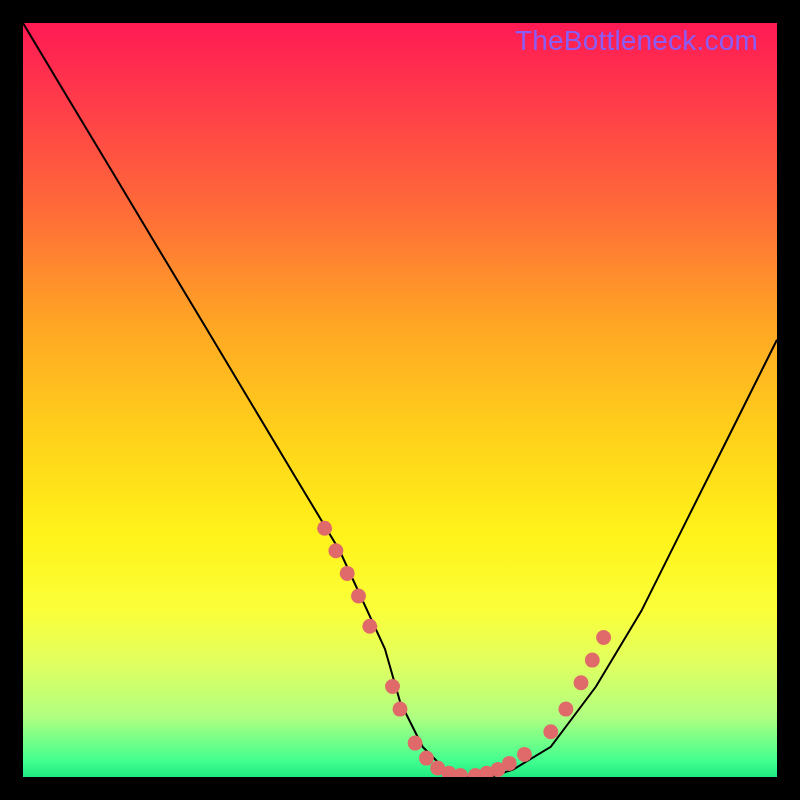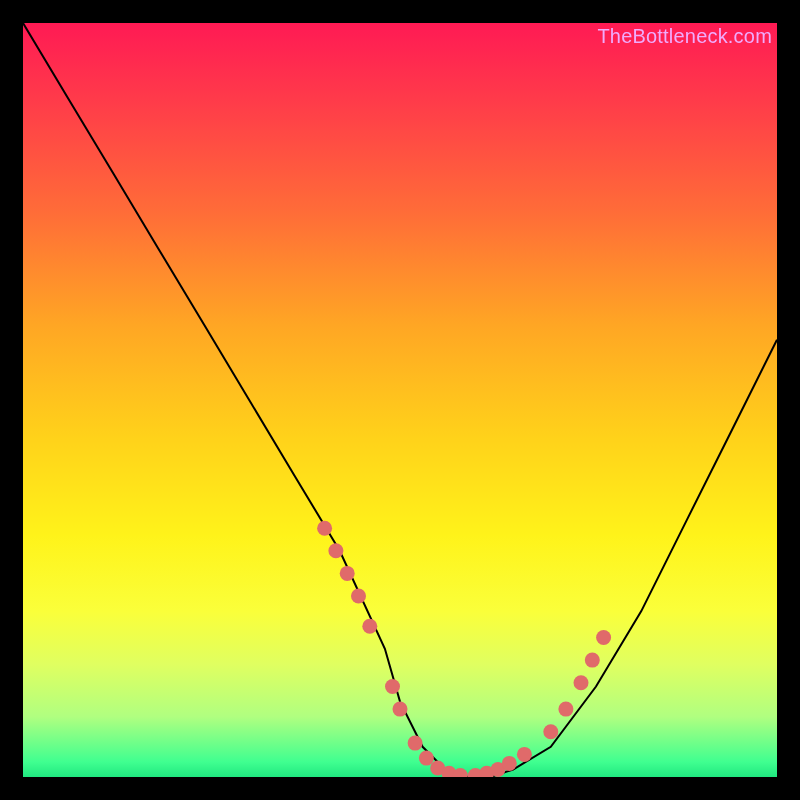--- a/index.html
+++ b/index.html
@@ -35,25 +35,25 @@
       #faff3a 78%,
       #e0ff60 85%,
       #b0ff80 92%,
       #40ff90 98%,
       #20e880 100%
     );
   }
   .watermark {
     position: absolute;
     top: 2px;
-    right: 5px;
+    right: 19px;
     font-family: Arial, Helvetica, sans-serif;
-    font-size: 20px;
+    font-size: 28px;
     font-weight: 500;
-    color: #f0abfc;
+    color: #8b5cf6;
     letter-spacing: 0.2px;
   }
   svg.overlay {
     position: absolute;
     left: 0;
     top: 0;
     width: 754px;
     height: 754px;
   }
 </style>

